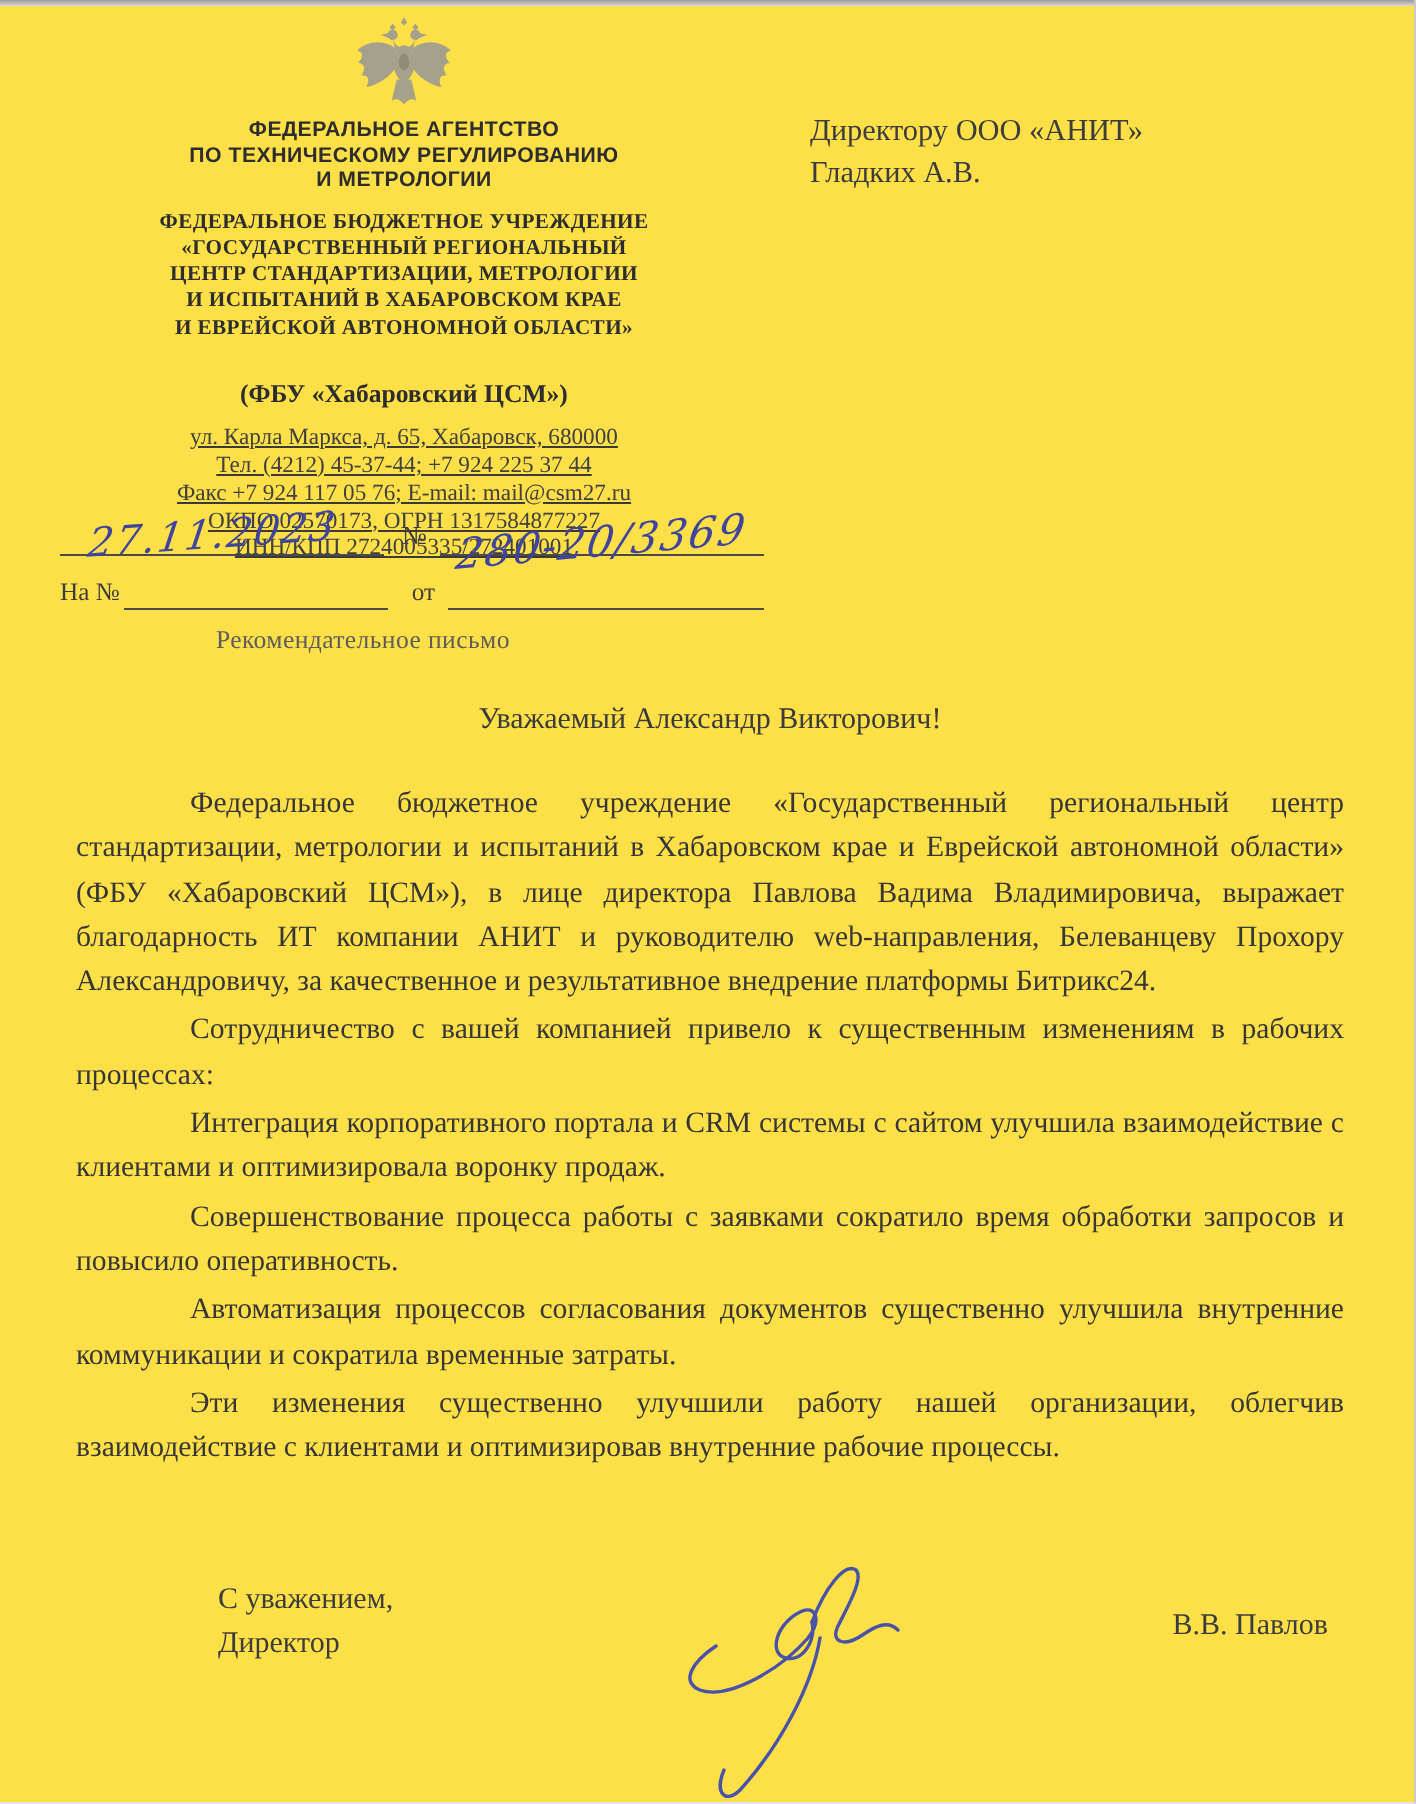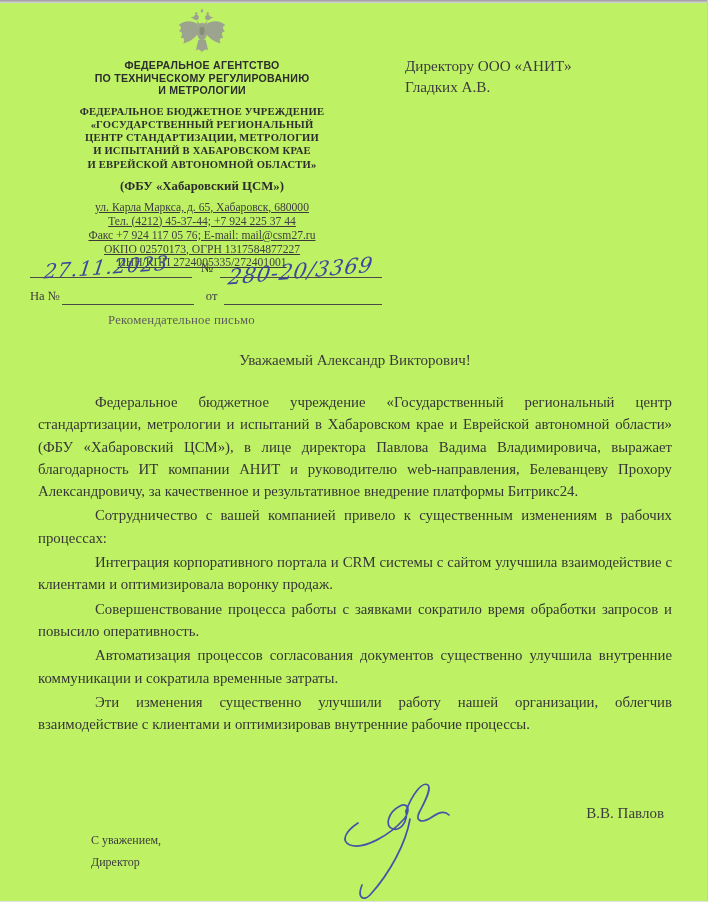--- a/index.html
+++ b/index.html
@@ -1,20 +1,20 @@
 <!DOCTYPE html>
 <html lang="ru"><head>
 <meta charset="utf-8">
 <style>
   html,body { margin:0; padding:0; background:#e9e9e9; }
   .page {
     position:relative;
     width:708px; height:902px;
     margin:0 auto;
-    background:#bef264;
+    background:#fde047;
     font-family:"Liberation Serif", serif;
     color:#3a3a3a;
     overflow:hidden;
     border-right:1px solid #c9c9c9;
     border-bottom:1px solid #e2e2e2;
     box-sizing:border-box;
   }
   .scan-topline {
     position:absolute; top:0; left:0; right:0; height:3px;
     background:linear-gradient(to bottom, #9a9a9a, #d8d8d8);
@@ -30,21 +30,21 @@
     font-family:"Liberation Sans", sans-serif;
     font-weight:bold; font-size:10.6px; line-height:12.6px;
     color:#2d2d2d; letter-spacing:.25px;
   }
   .inst-block { margin-top:8px; }
   .inst-line {
     font-weight:bold; font-size:10.6px; line-height:13.2px; color:#2d2d2d;
     letter-spacing:.2px;
   }
   .inst-short {
-    font-weight:bold; font-size:12.8px; line-height:16px; margin-top:7px; color:#2d2d2d;
+    font-weight:bold; font-size:12.8px; line-height:16px; margin-top:18px; color:#2d2d2d;
   }
   .contact-block { margin-top:7px;text-decoration:underline; }
   .contact-line { font-size:11.6px; line-height:13.9px; color:#404040; }
 
   
   .recipient {
     position:absolute; top:55px; left:405px; width:260px;
     text-align:left; font-size:15.2px; line-height:21px; color:#3c3c3c;
   }
 
@@ -92,21 +92,21 @@
   .body-text { position:absolute; top:389px; left:36px; width:638px; }
   .body-text p {
     margin:2px; text-indent:57px;
     font-size:14.8px; line-height:22.3px;
     text-align:justify; text-align-last:left;
     color:#363636;
   }
 
   
   .signoff { position:absolute; top:789px; left:36px; width:638px; height:110px; }
-  .regards { position:absolute; left:55px; top:0; font-size:12px; line-height:22px; color:#3c3c3c;margin-top:40px; }
+  .regards { position:absolute; left:73px; top:0; font-size:15px; line-height:22px; color:#3c3c3c; }
   .signer-name { position:absolute; right:10px; top:16px; font-size:15px; color:#3c3c3c; }
   .signature-svg { position:absolute; left:288px; top:-28px; }
 </style>
 </head>
 <body>
 
 <div class="page">
   <div class="scan-topline"></div>
 
   <div class="letterhead">

